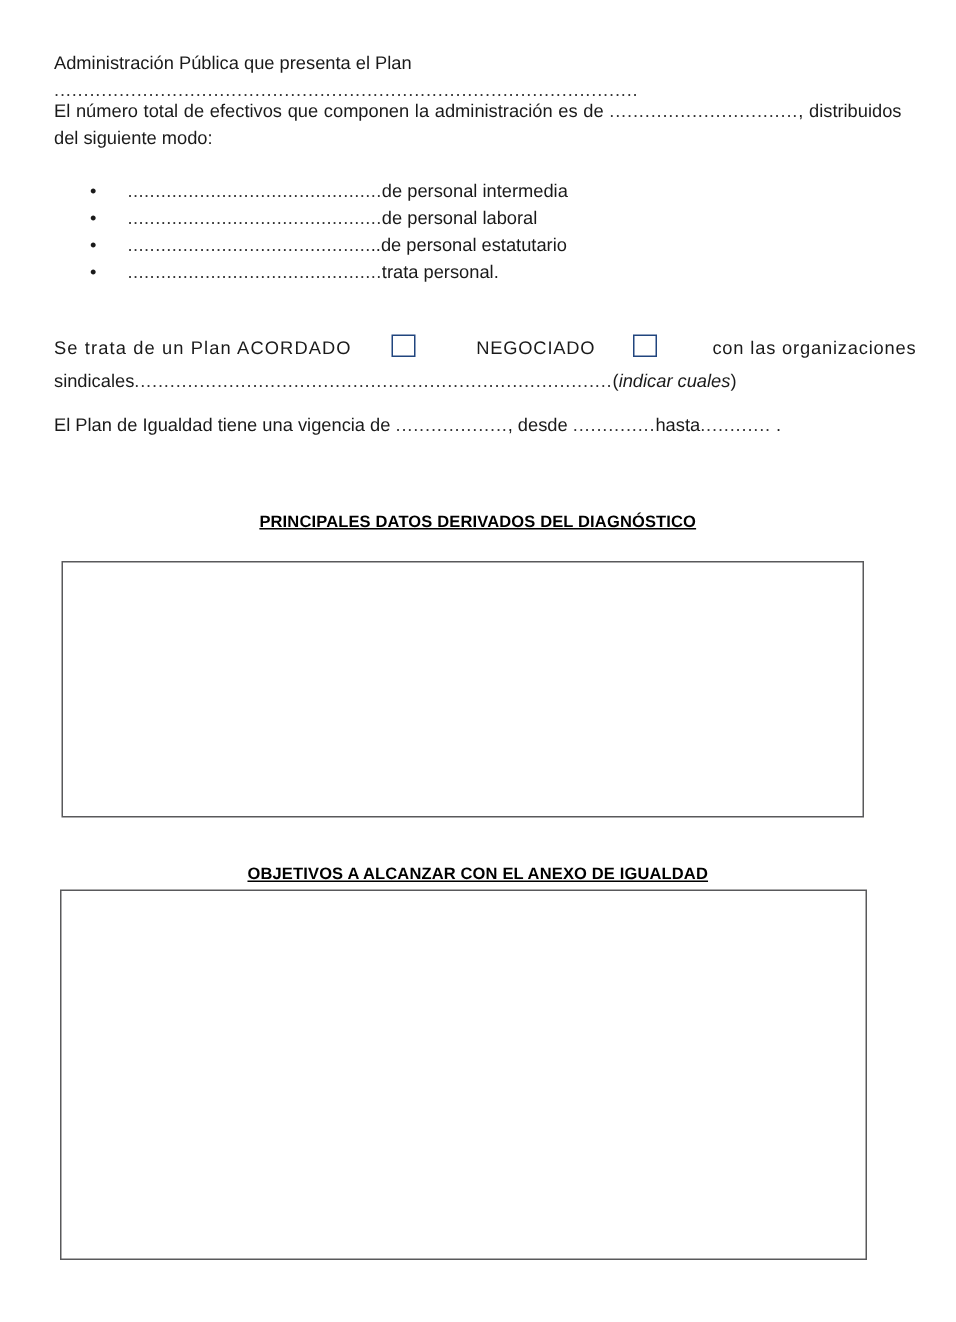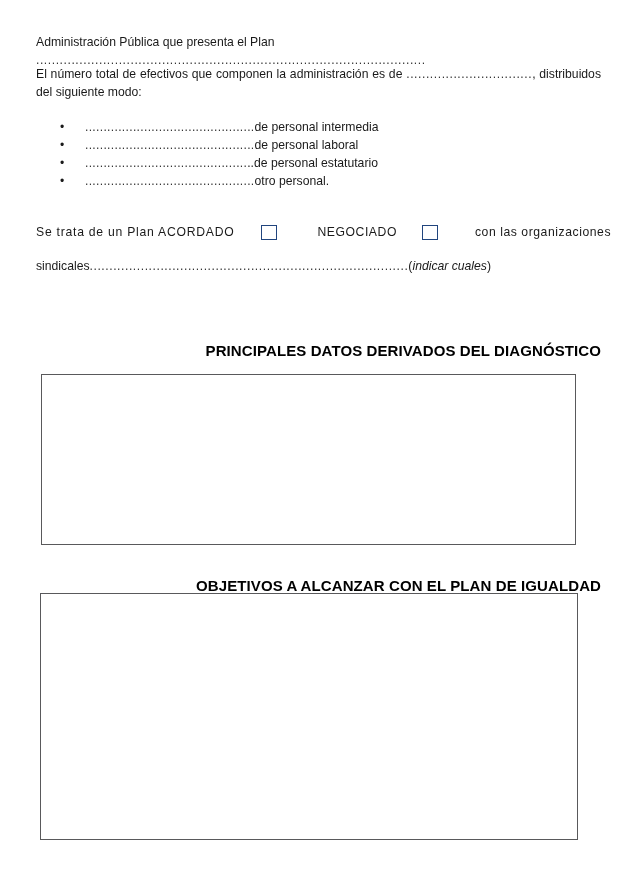--- a/index.html
+++ b/index.html
@@ -93,52 +93,53 @@
     position: absolute;
     left: 36px;
     top: 223px;
     width: 565px;
     font-size: 12.2px;
     line-height: 18px;
     color: #1a1a1a;
   }
   .acordado-line {
     display: flex;
-    align-items: center;
+    align-items: flex-start;
     width: 100%;
   }
   .acordado-line .seg-a { white-space: nowrap; letter-spacing: 0.75px; }
   .acordado-line .seg-b { white-space: nowrap; letter-spacing: 0.55px; }
   .acordado-line .seg-c { white-space: nowrap; letter-spacing: 0.55px; margin-left: 12px; }
   .gap-1 { width: 27px; flex: none; }
   .gap-2 { width: 40px; flex: none; }
   .gap-3 { width: 25px; flex: none; }
   .checkbox {
     width: 16px;
     height: 15px;
     border: 1.6px solid #21457e;
     background: #ffffff;
     flex: none;
     box-sizing: border-box;
   }
   .sindicales-line {
-    margin-top: 16px;
+    margin-top: 4px;
     white-space: nowrap;
   }
   .sindicales-line .it { font-style: italic; }
 
   
   .section-heading {
     position: absolute;
     left: 36px;
     width: 565px;
-    text-align: right;
-    font-size: 15px;
+    text-align: center;
+    font-size: 11px;
     font-weight: bold;
     letter-spacing: 0.1px;
+    text-decoration: underline;
   }
   .h-diagnostico { top: 342px; }
   .h-objetivos   { top: 577px; }
 
   
   .answer-box {
     position: absolute;
     border: 1.2px solid #59595b;
     background: #ffffff;
     box-sizing: border-box;
@@ -174,42 +175,45 @@
     <li>
       <span class="dot">•</span><span class="leader-short">..............................................</span><span>de personal intermedia</span>
     </li>
     <li>
       <span class="dot">•</span><span class="leader-short">..............................................</span><span>de personal laboral</span>
     </li>
     <li>
       <span class="dot">•</span><span class="leader-short">............................................</span><span>..de personal estatutario</span>
     </li>
     <li>
-      <span class="dot">•</span><span class="leader-short">..............................................</span><span>otro personal.</span>
+      <span class="dot">•</span><span class="leader-short">..............................................</span><span>trata personal.</span>
     </li>
   </ul>
 
   <div class="acordado-block">
     <div class="acordado-line">
       <span class="seg-a">Se trata de un Plan ACORDADO</span>
       <span class="gap-1"></span>
       <span class="checkbox"></span>
       <span class="gap-2"></span>
       <span class="seg-b">NEGOCIADO</span>
       <span class="gap-3"></span>
       <span class="checkbox"></span>
       <span class="gap-3"></span>
       <span class="seg-c">con las organizaciones</span>
     </div>
     <div class="sindicales-line">
       <span>sindicales</span><span class="leader">.................................................................................</span><span>(</span><span class="it">indicar cuales</span><span>)</span>
     </div>
   </div>
 
+  <div class="para p-vigencia">
+    <span>El Plan de Igualdad tiene una vigencia de </span><span class="leader">...................</span><span>, desde </span><span class="leader">..............</span><span>hasta</span><span class="leader">............</span><span> .</span>
+  </div>
 
 
   <div class="section-heading h-diagnostico">PRINCIPALES DATOS DERIVADOS DEL DIAGNÓSTICO</div>
   <div class="answer-box box-diagnostico"></div>
 
-  <div class="section-heading h-objetivos">OBJETIVOS A ALCANZAR CON EL PLAN DE IGUALDAD</div>
+  <div class="section-heading h-objetivos">OBJETIVOS A ALCANZAR CON EL ANEXO DE IGUALDAD</div>
   <div class="answer-box box-objetivos"></div>
 
 </div>
 
 </body></html>

